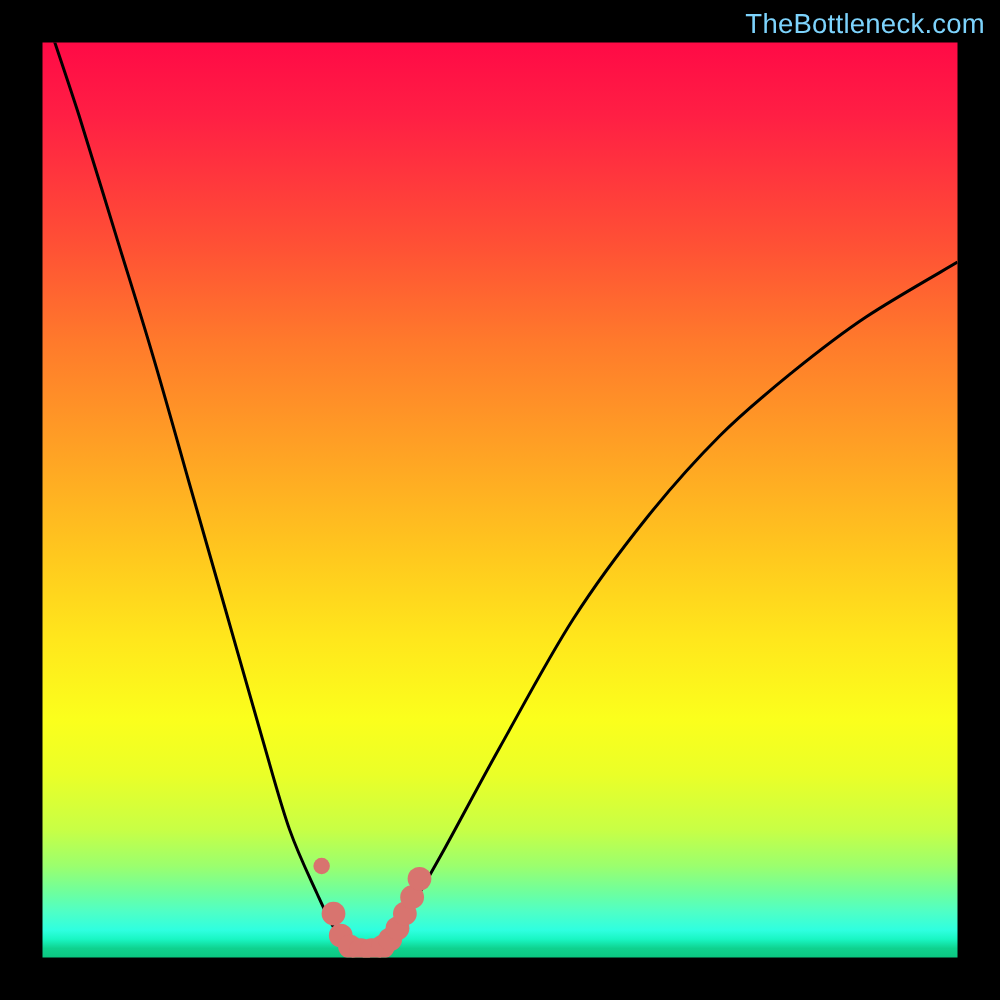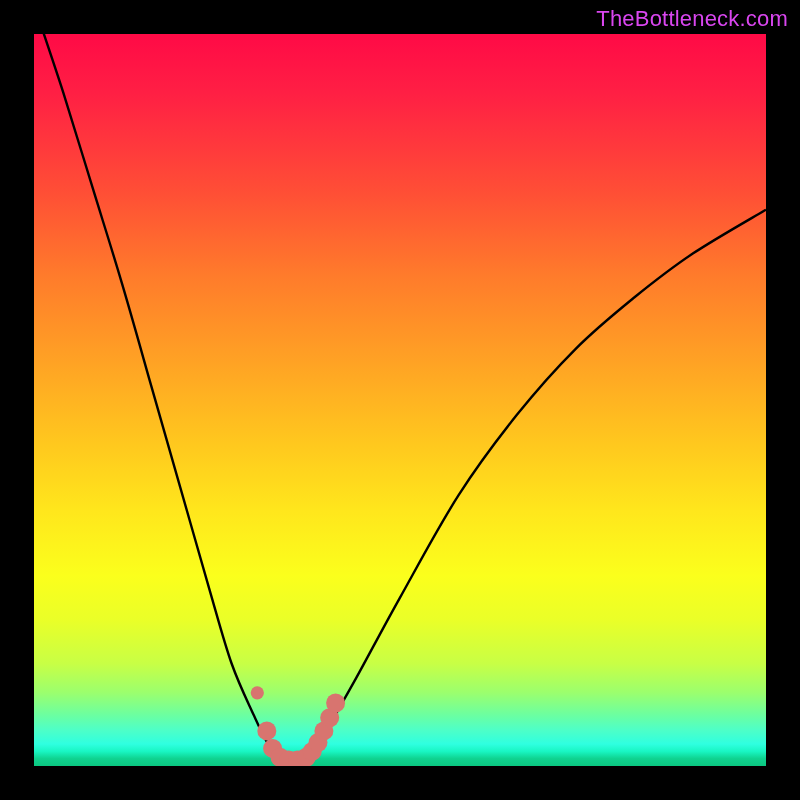--- a/index.html
+++ b/index.html
@@ -37,21 +37,21 @@
       #0fd28f 99%,
       #0bc781 100%
     );
   }
   .watermark {
     position: absolute;
     top: 6px;
     right: 12px;
     font-size: 22px;
     font-weight: 500;
-    color: #d946ef;
+    color: #7dd3fc;
     letter-spacing: 0.2px;
     user-select: none;
   }
   svg.plot {
     position: absolute;
     left: 0;
     top: 0;
     width: 732px;
     height: 732px;
   }

